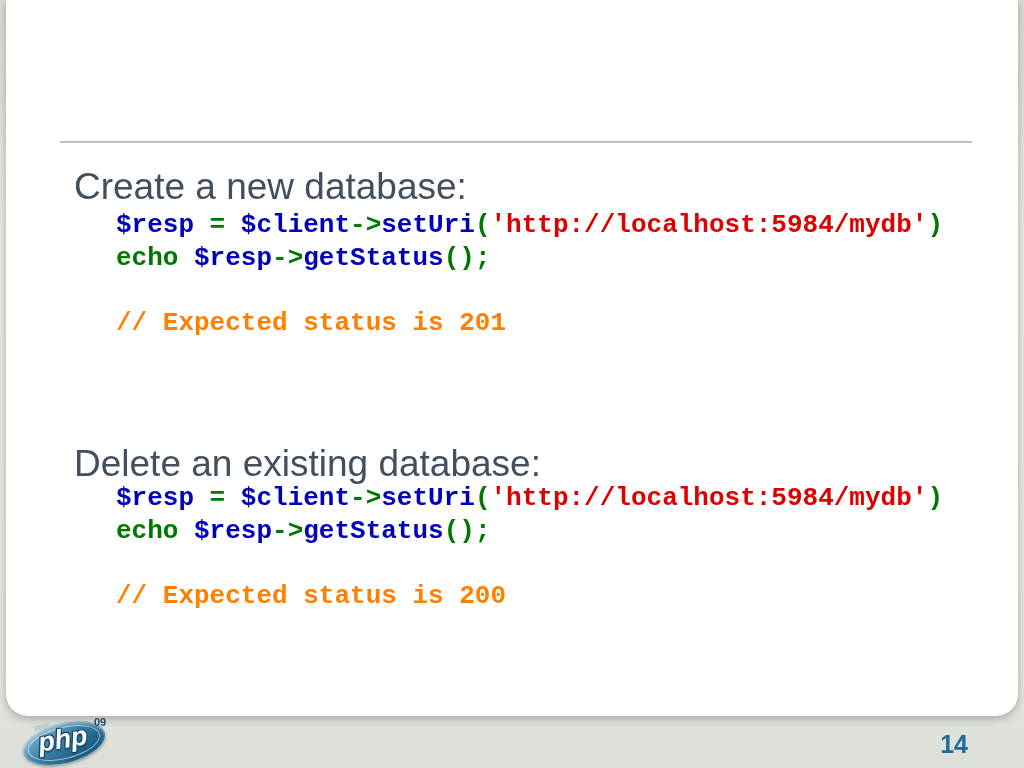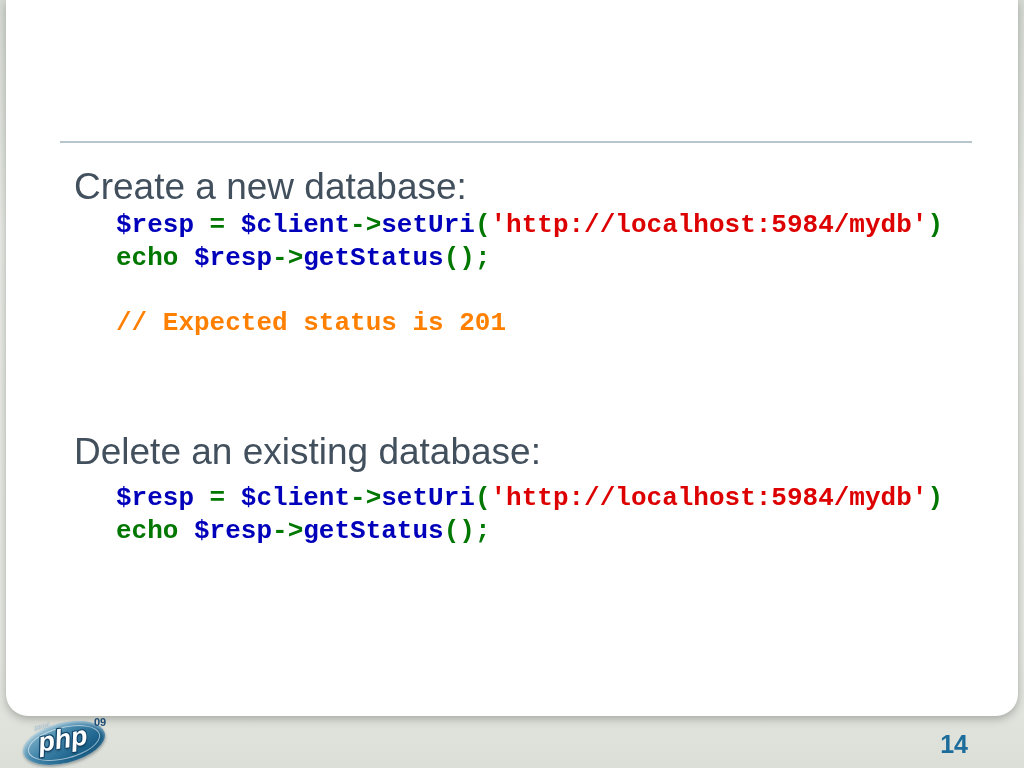--- a/index.html
+++ b/index.html
@@ -33,21 +33,21 @@
     background: var(--divider, #b7c5cf);
   }
   .section-heading {
     position: absolute;
     left: 68px;
     font-size: 37px;
     line-height: 1.1;
     color: var(--heading, #42505e);
   }
   .section-1 .section-heading { top: 167px; }
-  .section-2 .section-heading { top: 432px; }
+  .section-2 .section-heading { top: 444px; }
   .code-block {
     position: absolute;
     left: 110px;
     font-family: "Liberation Mono", monospace;
     font-weight: bold;
     font-size: 26px;
     line-height: 32.5px;
   }
   .section-1 .code-block { top: 209px; }
   .section-2 .code-block { top: 482px; }
@@ -131,20 +131,21 @@
         <div class="code-line"><span class="tok-com">// Expected status is 201</span></div>
       </div>
   </div>
 
   <div class="section-2">
     <div class="section-heading">Delete an existing database:</div>
     <div class="code-block">
         <div class="code-line"><span class="tok-def">$resp</span><span class="tok-op"> = </span><span class="tok-def">$client</span><span class="tok-op">-&gt;</span><span class="tok-def">setUri</span><span class="tok-op">(</span><span class="tok-str">'http://localhost:5984/mydb'</span><span class="tok-op">)</span></div>
         <div class="code-line"><span class="tok-kw">echo </span><span class="tok-def">$resp</span><span class="tok-op">-&gt;</span><span class="tok-def">getStatus</span><span class="tok-op">();</span></div>
         <div class="code-line">&nbsp;</div>
+        <div class="code-line"><span class="tok-com">// Expected status is 200</span></div>
       </div>
   </div>
 </div>
 
 <div class="php-logo">
   <div class="logo-ellipse"></div>
   <div class="logo-zend">zend</div>
   <div class="logo-php">php</div>
   <div class="logo-year">09</div>
 </div>

